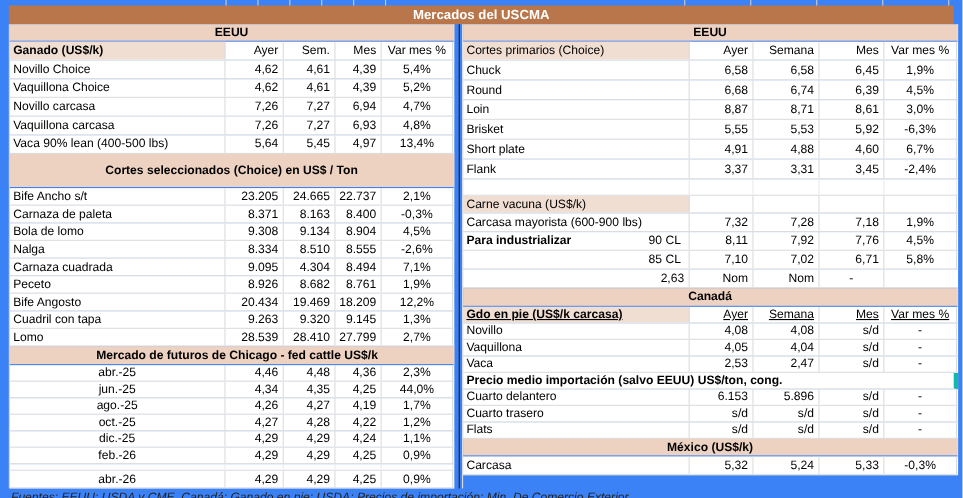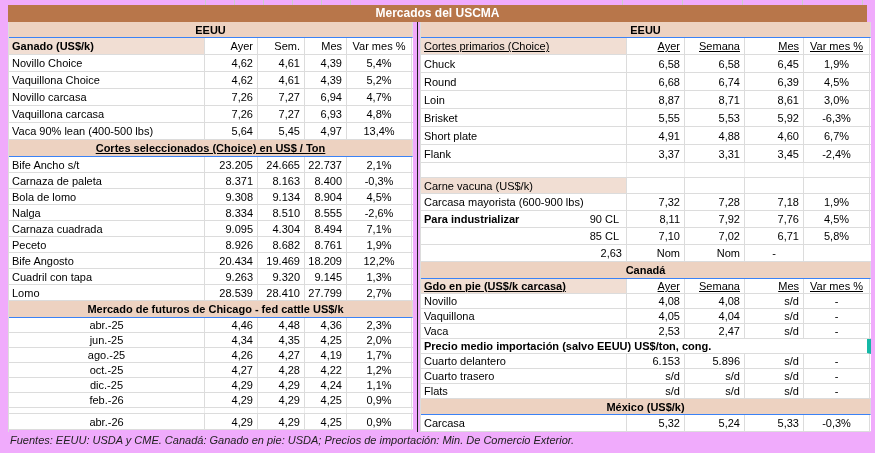--- a/index.html
+++ b/index.html
@@ -1,17 +1,17 @@
 <!DOCTYPE html>
 <html style="--title-bg: #b8764a; --band-bg: #edd2c1; --labcell-bg: #f1ded3;"><head>
 <meta charset="utf-8">
 <style>
   html,body{margin:0;padding:0;background:#fff;}
   body{width:875px;height:453px;overflow:hidden;font-family:"Liberation Sans",sans-serif;font-size:11px;color:#000;}
-  .sheet{position:relative;width:875px;height:453px;background:#f0abfc;}
+  .sheet{position:relative;width:875px;height:453px;background:#3b82f6;}
   .topstrip{position:relative;height:5px;margin-left:8px;width:860px;}
   .tick{position:absolute;top:0;width:1px;height:5px;background:#cccccc;}
   .titlebar{margin-left:8px;width:859px;height:17px;background:var(--title-bg,#b8764a);color:#fff;
     font-weight:bold;font-size:12px;text-align:center;line-height:17px;}
   .tables{display:flex;margin-left:8px;align-items:stretch;}
   .tbl{border-left:1px solid #dcdcdc;}
   .tbl-left{width:404px;}
   .tbl-right{width:450px;}
   .divider{width:1px;background:#1c1c1c;margin:0 2px 0 4px;}
   .row{display:grid;box-sizing:border-box;border-bottom:1px solid #dcdcdc;background:#fff;}
@@ -102,21 +102,21 @@
         </div>
         <div class="row rh17">
           <div class="cell lab">
             <span>Vaca 90% lean (400-500 lbs)</span>
           </div>
           <div class="cell num">5,64</div>
           <div class="cell num">5,45</div>
           <div class="cell num">4,97</div>
           <div class="cell var">13,4%</div>
         </div>
-        <div class="band" style="height: 17px; text-decoration: underline;">Cortes seleccionados (Choice) en US$ / Ton</div>
+        <div class="band" style="height: 31px;">Cortes seleccionados (Choice) en US$ / Ton</div>
         <div class="row rh16">
           <div class="cell lab">
             <span>Bife Ancho s/t</span>
           </div>
           <div class="cell num">23.205</div>
           <div class="cell num">24.665</div>
           <div class="cell num">22.737</div>
           <div class="cell var">2,1%</div>
         </div>
         <div class="row rh16">
@@ -201,21 +201,21 @@
           <div class="cell num">4,36</div>
           <div class="cell var">2,3%</div>
         </div>
         <div class="row rh15">
           <div class="cell lab center">
             <span>jun.-25</span>
           </div>
           <div class="cell num">4,34</div>
           <div class="cell num">4,35</div>
           <div class="cell num">4,25</div>
-          <div class="cell var">2,0%</div>
+          <div class="cell var">44,0%</div>
         </div>
         <div class="row rh15">
           <div class="cell lab center">
             <span>ago.-25</span>
           </div>
           <div class="cell num">4,26</div>
           <div class="cell num">4,27</div>
           <div class="cell num">4,19</div>
           <div class="cell var">1,7%</div>
         </div>
@@ -259,21 +259,21 @@
           </div>
           <div class="cell num">4,29</div>
           <div class="cell num">4,29</div>
           <div class="cell num">4,25</div>
           <div class="cell var">0,9%</div>
         </div>
       </div>
     <div class="divider"></div>
     <div class="tbl tbl-right" id="right-table">
         <div class="band" style="height: 16px;">EEUU</div>
-        <div class="row" style="height: 17px; text-decoration: underline;">
+        <div class="row" style="height: 17px;">
           <div class="cell lab labtint">Cortes primarios (Choice)</div>
           <div class="cell num">Ayer</div>
           <div class="cell num">Semana</div>
           <div class="cell num">Mes</div>
           <div class="cell var">Var mes %</div>
         </div>
         <div class="row rh18">
           <div class="cell lab">
             <span>Chuck</span>
           </div>

